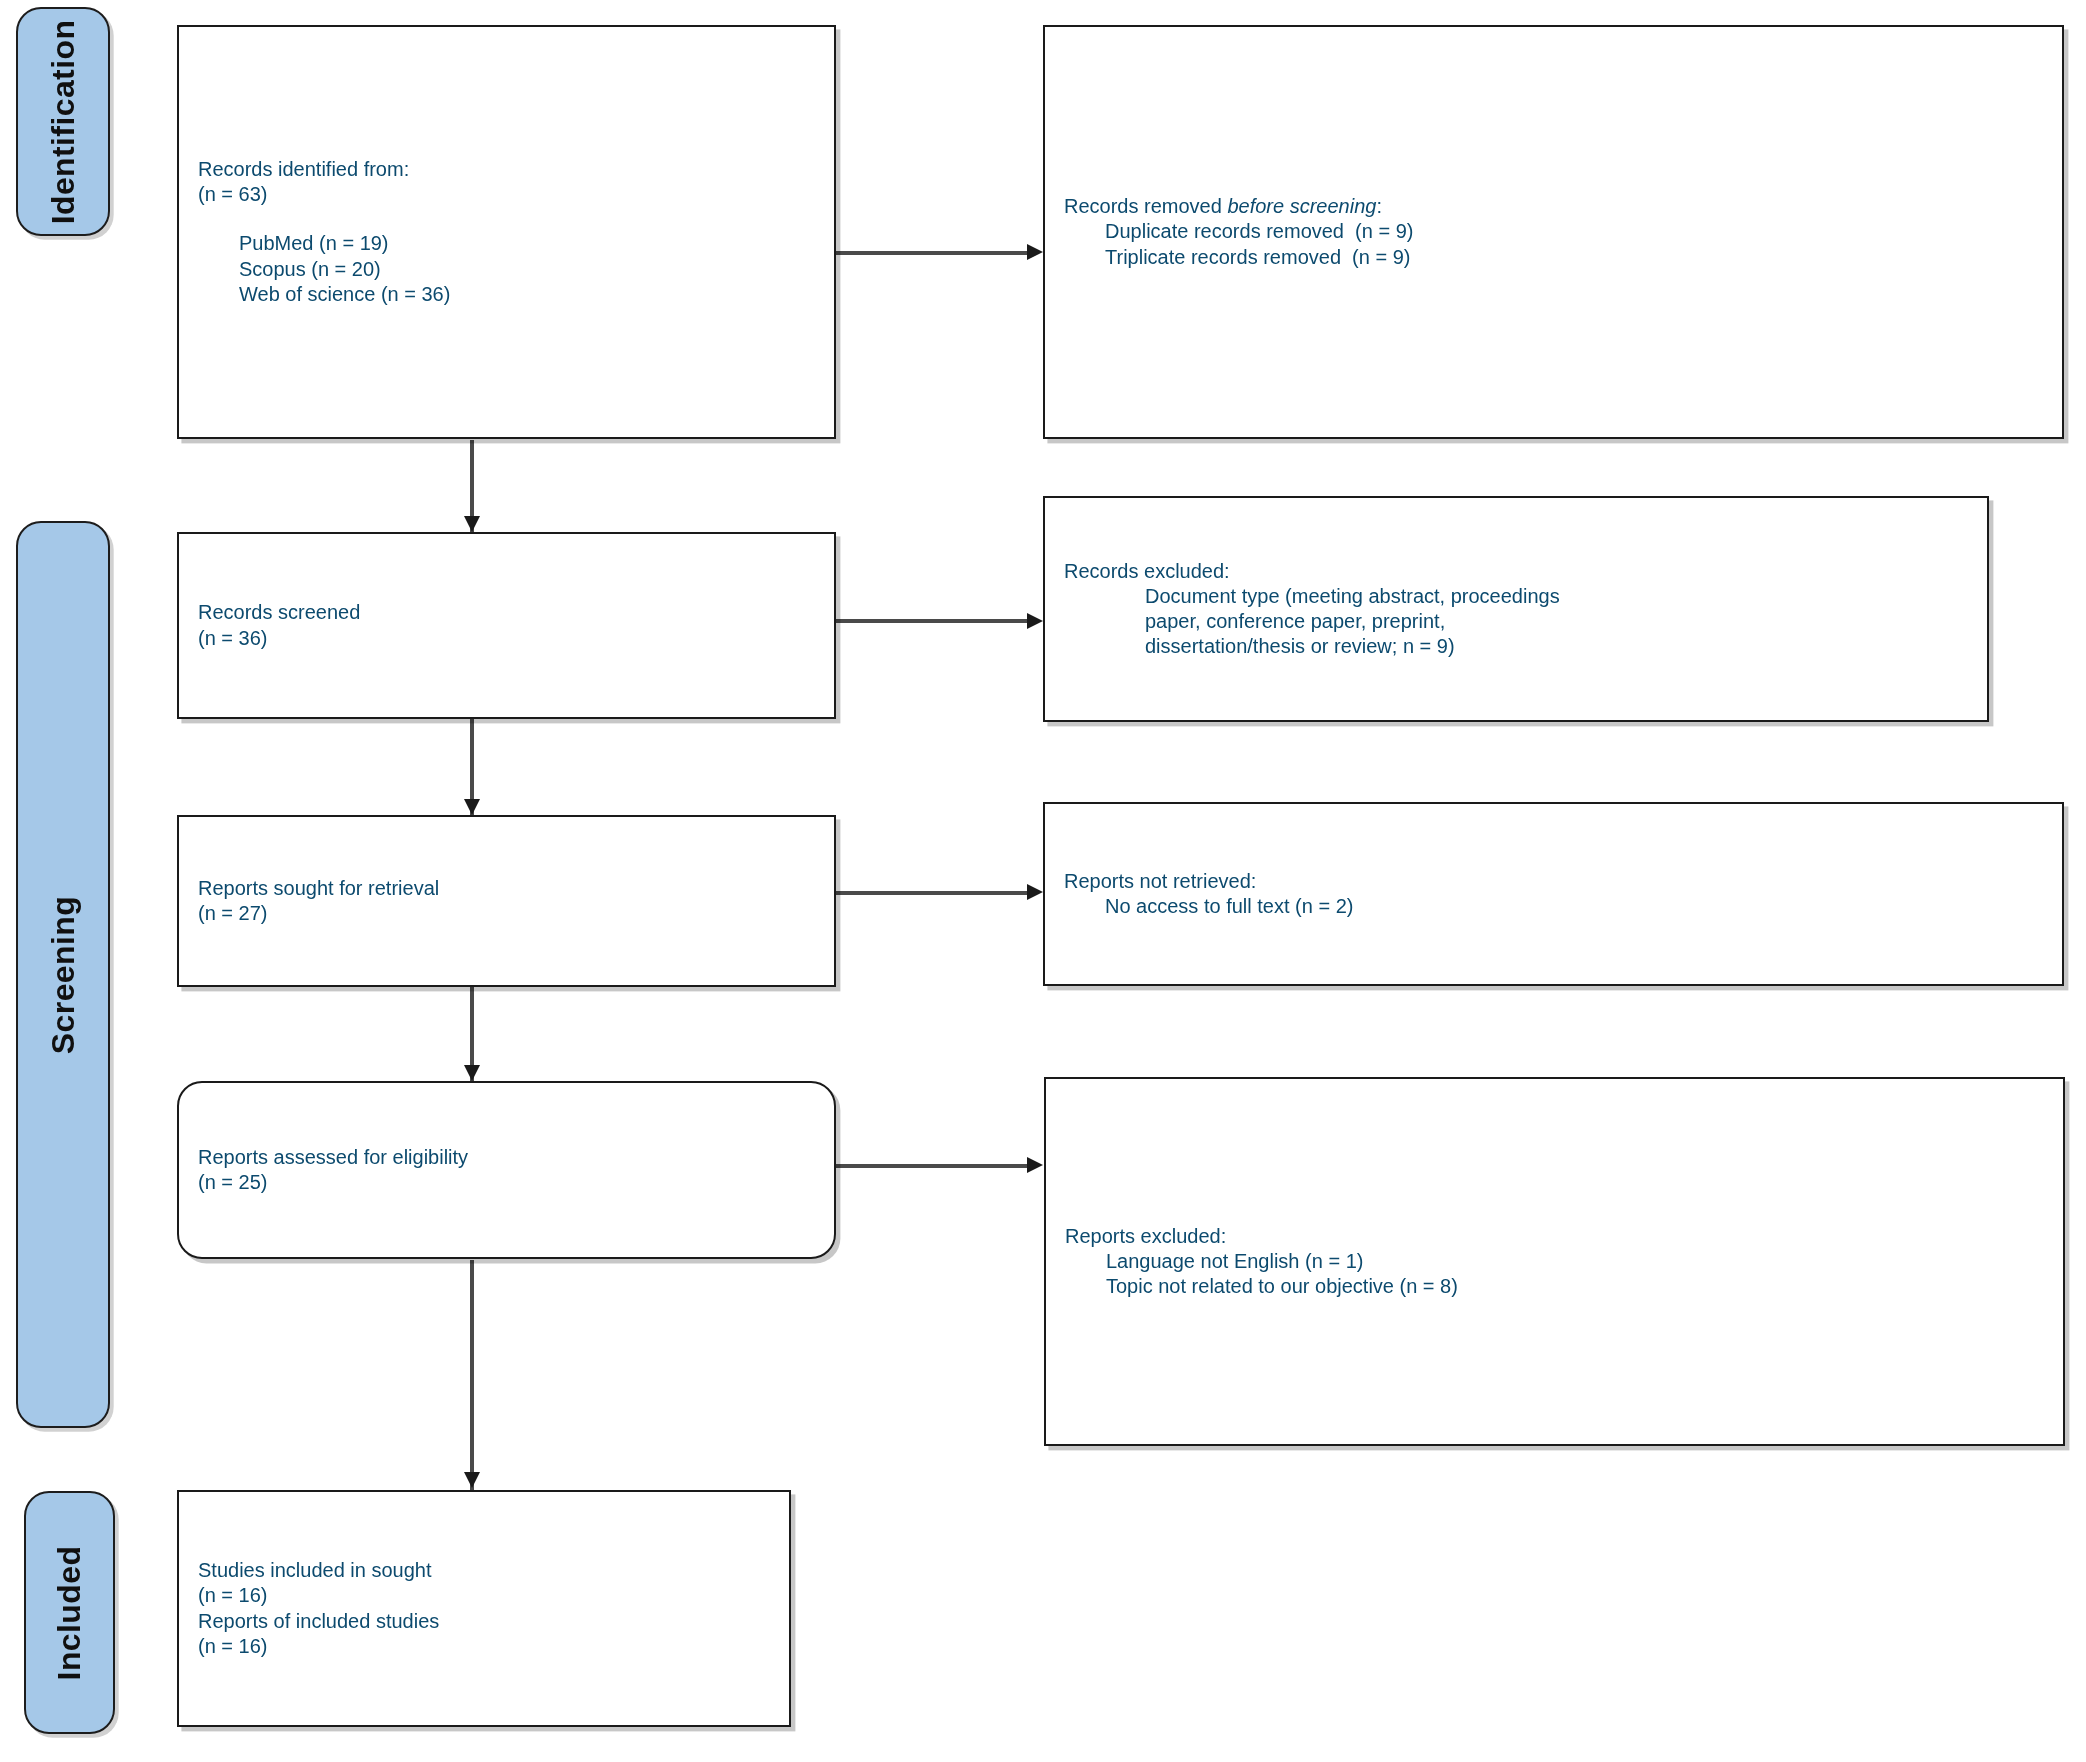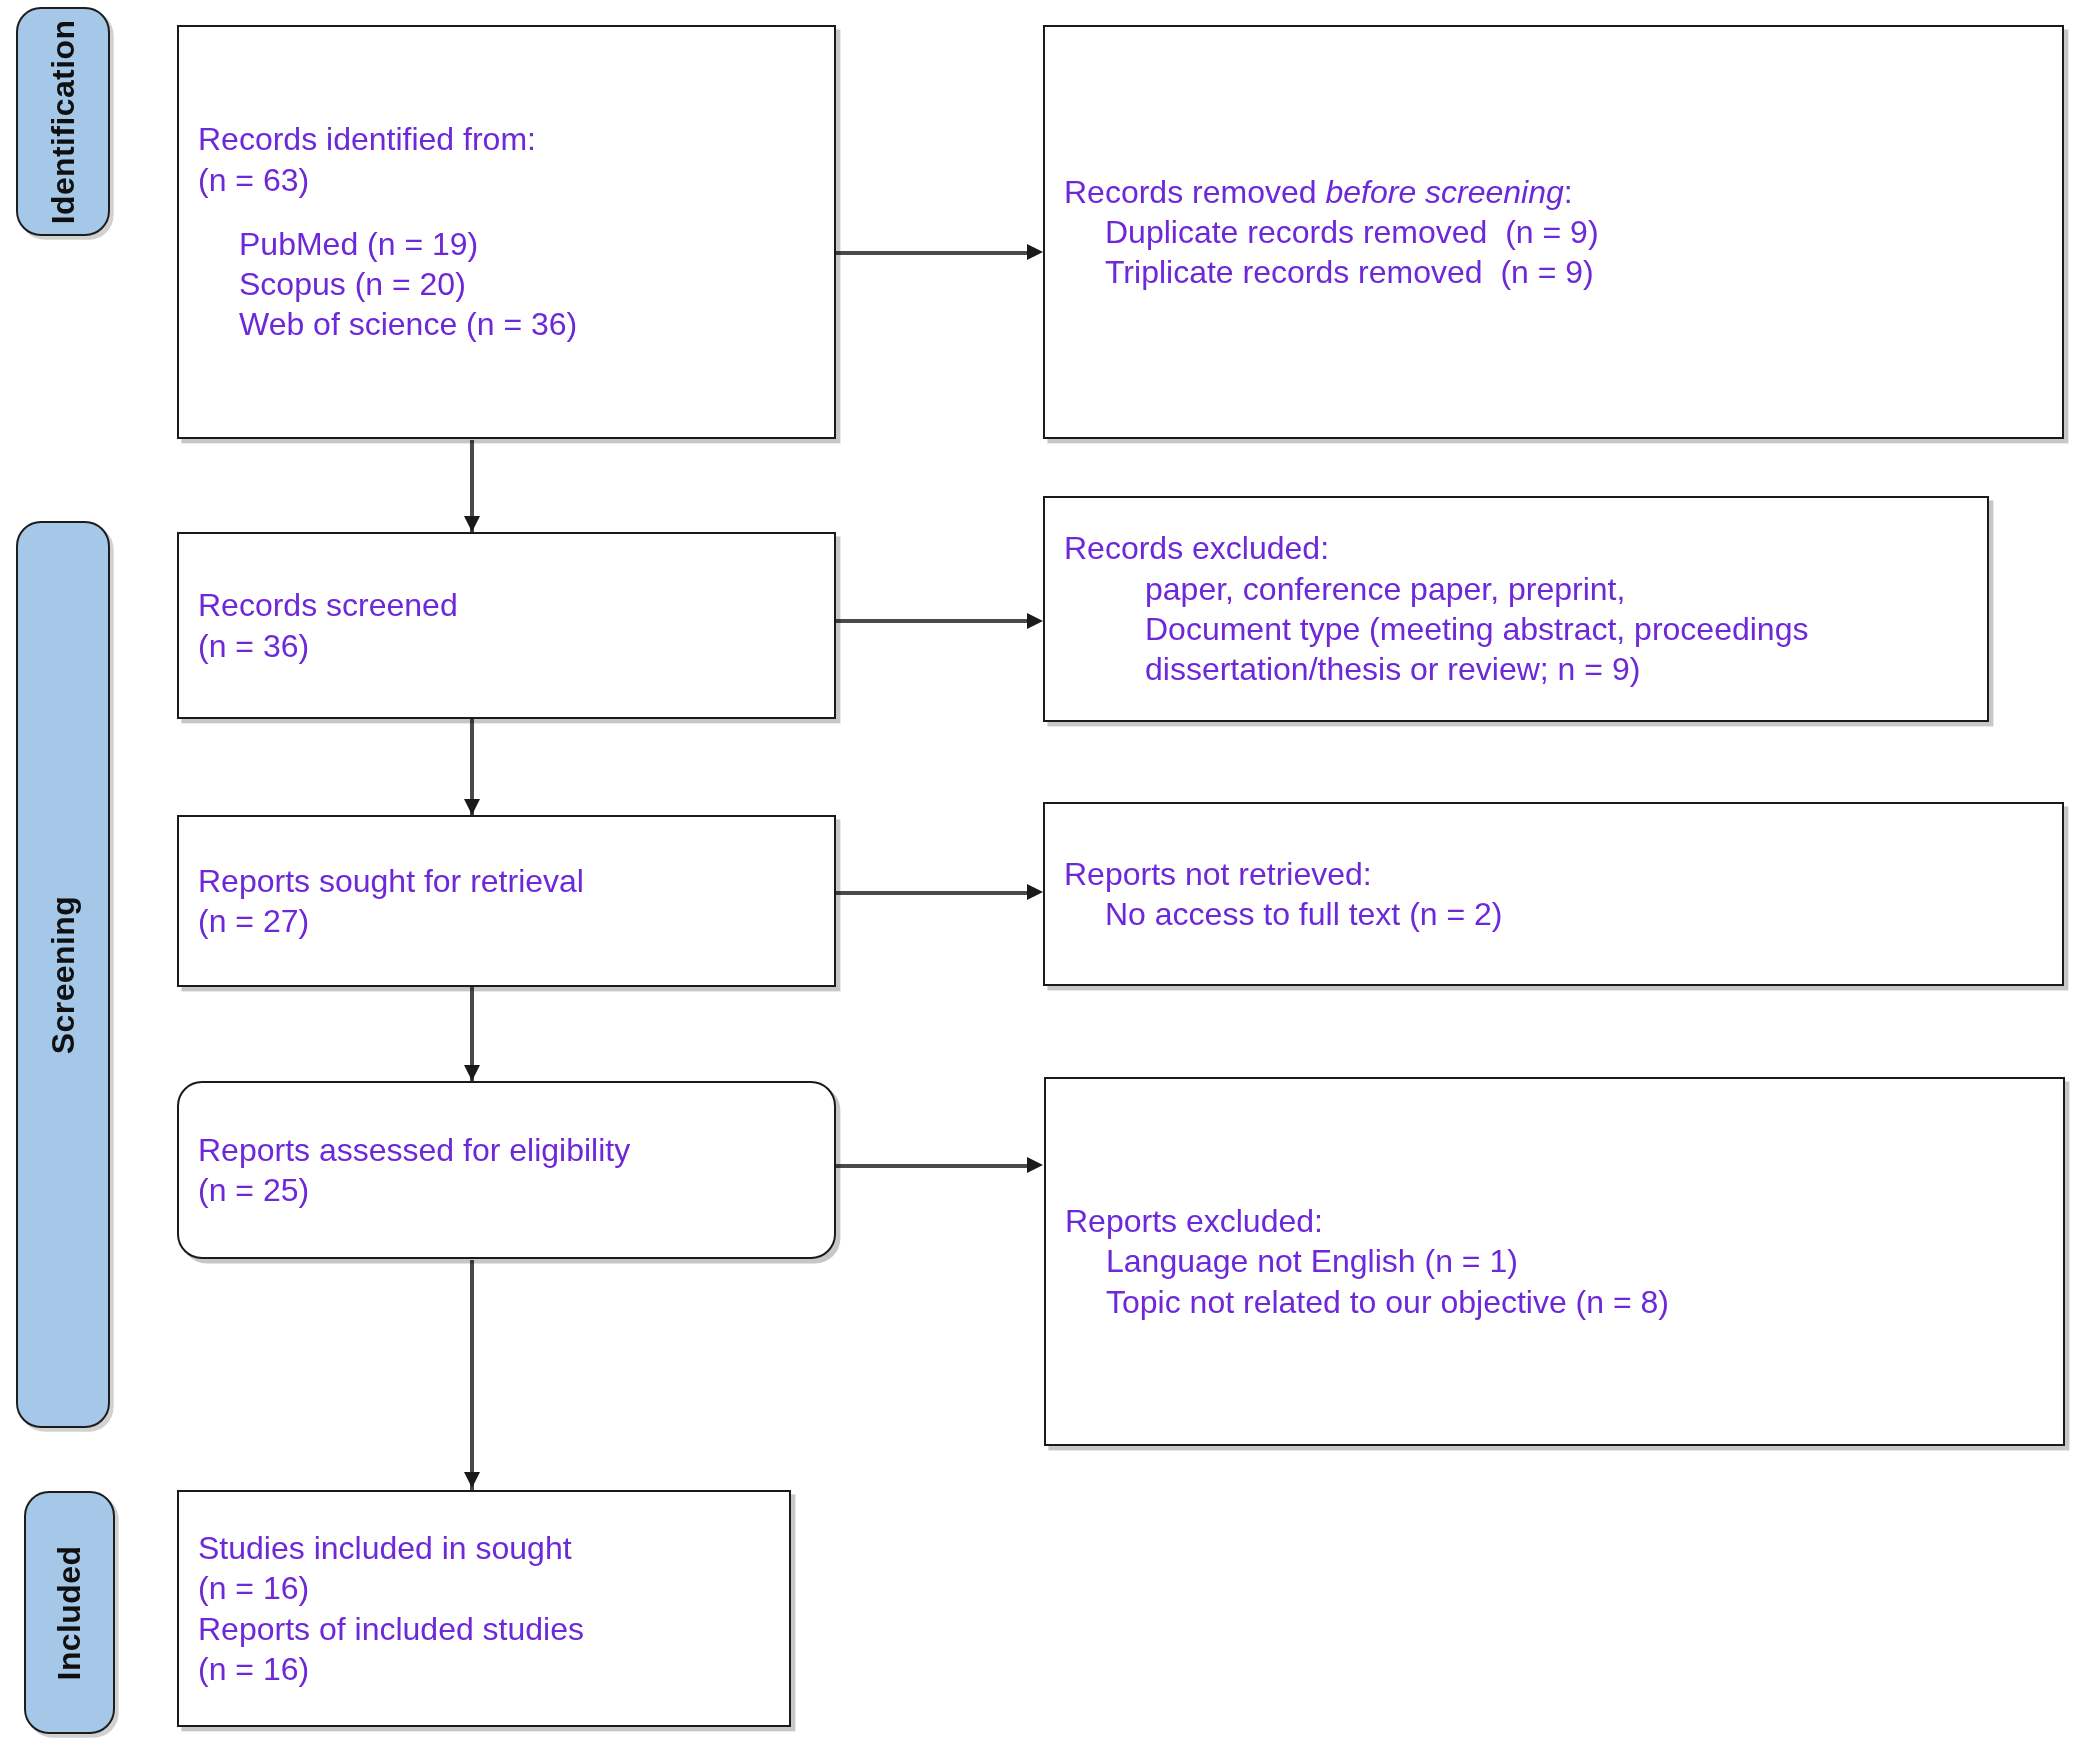--- a/index.html
+++ b/index.html
@@ -45,23 +45,23 @@
     box-sizing: border-box;
     box-shadow: 4.4px 4.4px 0 rgba(0,0,0,0.22);
     display: flex;
     flex-direction: column;
     justify-content: center;
   }
   .flow-box .lines {
     padding: 0 19px;
   }
   .flow-box .line {
-    font-size: 32px;
+    font-size: 20px;
     line-height: 1.26;
-    color: #6d28d9;
+    color: #0c4a6e;
     white-space: pre;
   }
   .line.indent-1 { padding-left: 41px; }
   .line.indent-2 { padding-left: 81px; }
   .line.gap-before { margin-top: 24px; }
   .line em { font-style: italic; }
 
   
   .v-line {
     position: absolute;
@@ -152,22 +152,22 @@
   <div class="flow-box" style="left:177px; top:532px; width:659px; height:187px;">
     <div class="lines">
       <div class="line">Records screened</div>
       <div class="line">(n = 36)</div>
     </div>
   </div>
 
   <div class="flow-box" style="left:1043px; top:496px; width:946px; height:226px;">
     <div class="lines">
       <div class="line">Records excluded:</div>
+      <div class="line indent-2">Document type (meeting abstract, proceedings</div>
       <div class="line indent-2">paper, conference paper, preprint,</div>
-      <div class="line indent-2">Document type (meeting abstract, proceedings</div>
       <div class="line indent-2">dissertation/thesis or review; n = 9)</div>
     </div>
   </div>
 
   <div class="flow-box" style="left:177px; top:815px; width:659px; height:172px;">
     <div class="lines">
       <div class="line">Reports sought for retrieval</div>
       <div class="line">(n = 27)</div>
     </div>
   </div>

